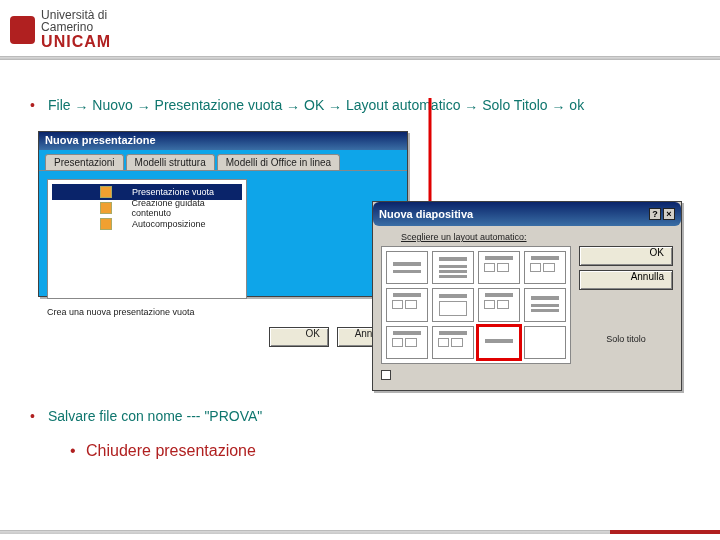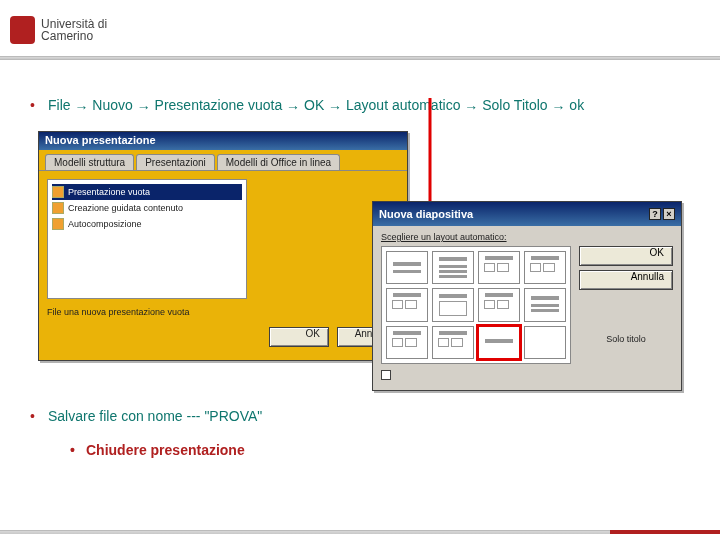--- a/index.html
+++ b/index.html
@@ -60,40 +60,39 @@
     position: relative;
     line-height: 1.35;
   }
   .bullet::before {
     content: "•";
     position: absolute;
     left: 0;
     color: #b02020;
   }
   .bullet2 {
-    font-size: 14px;
+    font-size: 16px;
     color: #b02020;
     margin: 10px 0 6px 40px;
     padding-left: 16px;
     position: relative;
-    font-weight: bold;
   }
   .bullet2::before {
     content:"•"; position:absolute; left:0; color:#b02020;
   }
   .shots {
     position: relative;
     height: 260px;
     margin-top: 8px;
   }
   
   .dlg1 {
     position:absolute; left:8px; top:0;
-    width: 370px; height: 230px;
-    background:#eab308;
+    width: 370px; height: 166px;
+    background:#0ea5e9;
     border:1px solid #404040;
     box-shadow: 2px 2px 0 rgba(0,0,0,.3);
     font-size:10px; color:#222;
   }
   .dlg1 .titlebar {
     height:18px;
     background: linear-gradient(#0a246a,#3a6ea5);
     color:#fff; font-size:11px; font-weight:bold;
     padding:2px 6px;
   }
@@ -108,21 +107,21 @@
   }
   .dlg1 .tab.active { background:#ece9d8; }
   .dlg1 .body {
     display:flex; gap:8px; padding:8px;
   }
   .dlg1 .list {
     width: 200px; height: 120px; background:#fff; border:1px solid #888;
     padding:4px;
   }
   .dlg1 .list-item {
-    display:flex; align-items:center; gap:4px; height:16px; font-size:9px;
+    display:flex; align-items:center; gap:20px; height:16px; font-size:9px;padding-left:48px;
   }
   .dlg1 .list-item.selected { background:#0a246a; color:#fff; }
   .dlg1 .list-icon { width:12px;height:12px;background:#f0a030;border:1px solid #aa6; }
   .dlg1 .right {
     flex:1; display:flex; flex-direction:column; gap:6px;
   }
   .dlg1 .iconbar { display:flex; gap:3px; justify-content:flex-end; }
   .dlg1 .iconbtn { width:18px;height:16px;background:#ece9d8;border:1px solid #888; }
   .dlg1 .preview {
     flex:1; border:1px solid #888; background:#ece9d8; padding:6px;
@@ -147,26 +146,26 @@
     background:#d4d0c8;
     border:1px solid #404040;
     box-shadow: 2px 2px 0 rgba(0,0,0,.3);
     font-size:10px;
   }
   .dlg2 .titlebar {
     height:16px;
     background: linear-gradient(#0a246a,#3a6ea5);
     color:#fff; font-size:11px; font-weight:bold;
     padding:12px 6px;
-    display:flex; justify-content:space-between; align-items:center;
+    display:flex; justify-content:space-between; align-items:center;border-radius:6px;
   }
   .dlg2 .titlebar .winctl { display:flex; gap:2px;}
   .dlg2 .winctl span{ width:12px;height:12px;background:#d4d0c8;border:1px solid #222;font-size:9px;line-height:10px;text-align:center;color:#000;}
   .dlg2 .body { padding:6px 8px 4px 8px; }
-  .dlg2 .prompt { font-size:9px; text-decoration:underline; margin-bottom:4px; color:#222;}
+  .dlg2 .prompt { font-size:9px; text-decoration:underline; margin-bottom:4px; color:#222;margin-left:20px;}
   .dlg2 .row { display:flex; gap:8px; }
   .dlg2 .layouts {
     width:190px; height:118px; background:#fff; border:1px solid #888;
     padding:4px;
     display:grid; grid-template-columns:repeat(4,1fr); grid-template-rows:repeat(3,1fr);
     gap:4px;
   }
   .dlg2 .layout {
     border:1px solid #888; background:#fff; position:relative;
     display:flex; flex-direction:column; justify-content:center; align-items:center;
@@ -199,59 +198,60 @@
   }
 </style>
 </head>
 <body>
 
 <div class="header">
   <div class="logo">
     <div class="logo-shield"></div>
     <div>
       <div class="logo-text">Università di Camerino</div>
+      <div class="logo-unicam">UNICAM</div>
     </div>
   </div>
   <div class="header-rule"></div>
 </div>
 
 <div class="content">
 
   <div class="bullet">File → Nuovo → Presentazione vuota → OK → Layout automatico → Solo Titolo → ok</div>
 
   <div class="shots">
 
     <svg class="connector" viewBox="0 0 260 230">
       <path d="M 130 5 L 130 180 L 250 180" stroke="#e00000" stroke-width="3" fill="none"></path>
     </svg>
 
     <div class="dlg1">
       <div class="titlebar">Nuova presentazione</div>
       <div class="tabs">
+        <div class="tab">Presentazioni</div>
         <div class="tab">Modelli struttura</div>
-        <div class="tab">Presentazioni</div>
         <div class="tab">Modelli di Office in linea</div>
       </div>
       <div class="body">
         <div class="list">
           <div class="list-item selected">
             <span class="list-icon"></span>
             <span>Presentazione vuota</span>
           </div>
           <div class="list-item">
             <span class="list-icon"></span>
             <span>Creazione guidata contenuto</span>
           </div>
           <div class="list-item">
             <span class="list-icon"></span>
             <span>Autocomposizione</span>
           </div>
         </div>
       </div>
-      <div class="hint">File una nuova presentazione vuota</div>
+      <div class="hint">Crea una nuova presentazione vuota</div>
       <div class="btnrow">
         <div class="winbtn">OK</div>
         <div class="winbtn">Annulla</div>
       </div>
     </div>
 
     <div class="dlg2">
       <div class="titlebar">
         <span>Nuova diapositiva</span>
         <span class="winctl">

